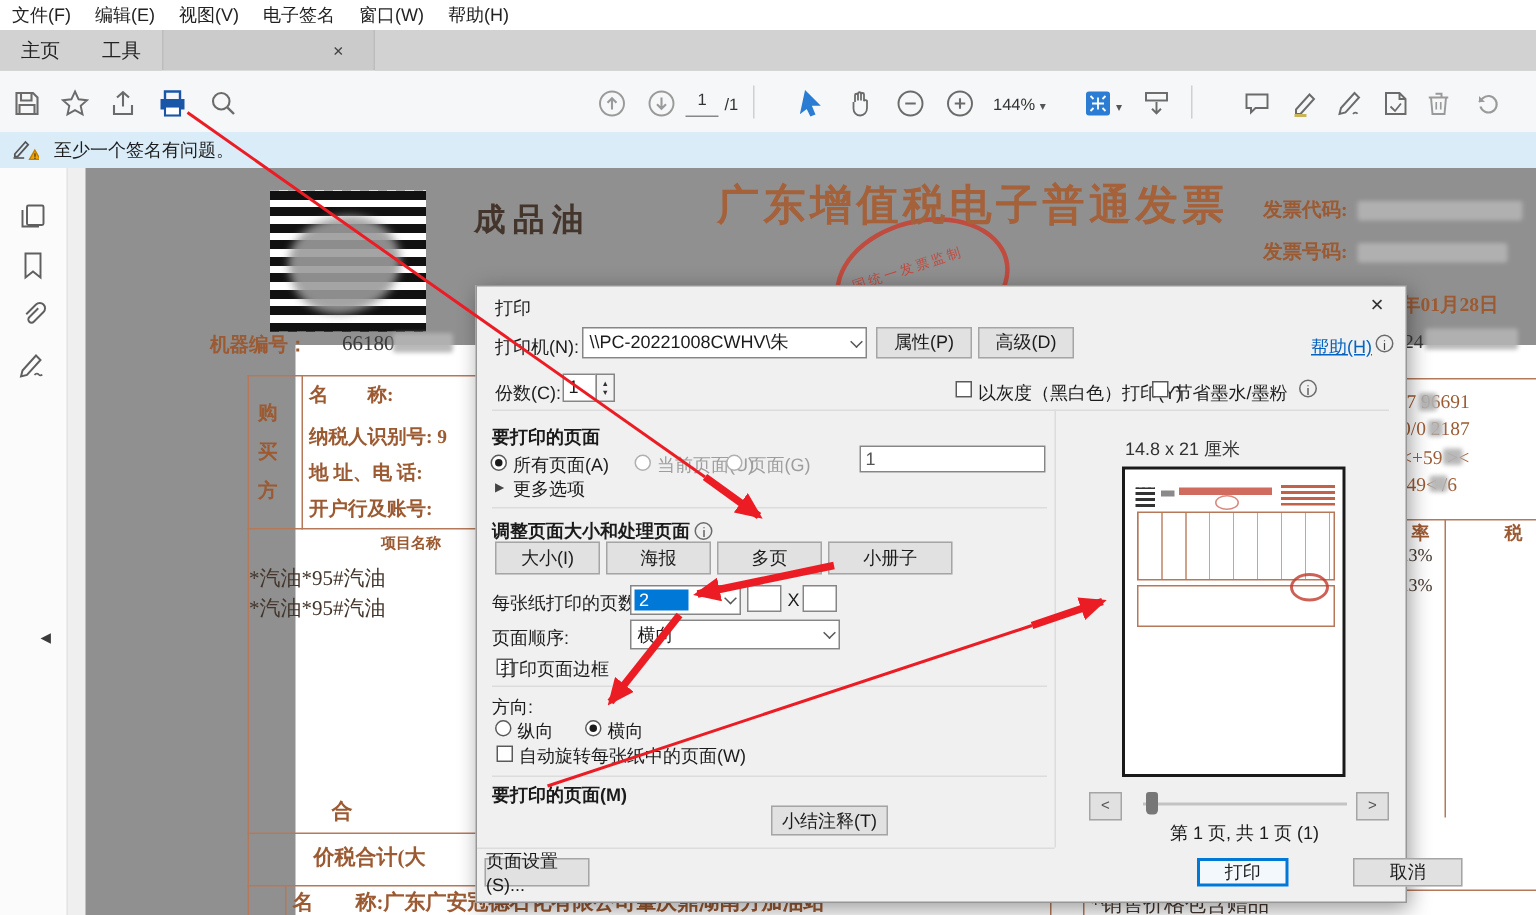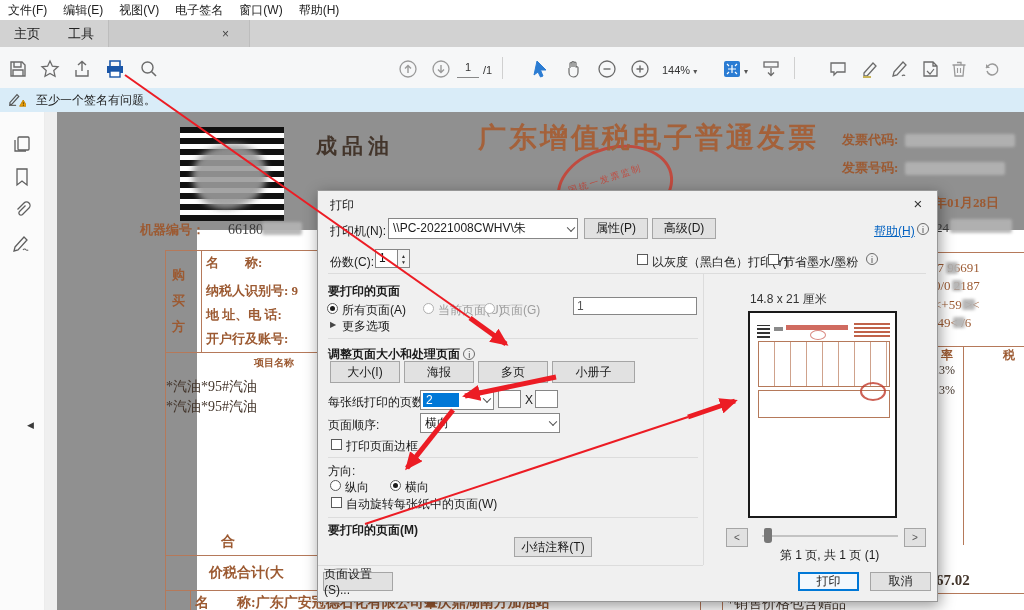--- a/index.html
+++ b/index.html
@@ -319,39 +319,39 @@
     </div>
   <div class="field" style="left:180px;top:199px;width:23px;height:18px"></div>
   <div class="lbl" style="left:207px;top:202px">X</div>
   <div class="field" style="left:217px;top:199px;width:23px;height:18px"></div>
   <div class="lbl" style="left:10px;top:226px">页面顺序:</div>
   <div class="combo" style="left:102px;top:222px;width:140px;height:20px">
       <span>横向</span>
       <i class="chev"></i>
     </div>
   <div class="check" style="left:13px;top:248px"></div>
-  <div class="lbl" style="left:28px;top:247px">打印页面边框</div>
+  <div class="lbl" style="left:16px;top:247px">打印页面边框</div>
 
   <div class="sep-h" style="left:10px;top:266px;width:370px"></div>
   <div class="lbl" style="left:10px;top:272px">方向:</div>
   <div class="radio" style="left:12px;top:289px"></div>
   <div class="lbl" style="left:27px;top:288px">纵向</div>
   <div class="radio sel" style="left:72px;top:289px"></div>
   <div class="lbl" style="left:87px;top:288px">横向</div>
   <div class="check" style="left:13px;top:306px"></div>
   <div class="lbl" style="left:28px;top:305px">自动旋转每张纸中的页面(W)</div>
 
   <div class="sep-h" style="left:10px;top:326px;width:370px"></div>
   <div class="lbl bold" style="left:10px;top:331px">要打印的页面(M)</div>
   <div class="btn" style="left:196px;top:346px;width:78px;height:20px">小结注释(T)</div>
 
   <div class="sep-h" style="left:0px;top:374px;width:385px"></div>
   <div class="btn" style="left:5px;top:381px;width:70px;height:19px">页面设置(S)...</div>
   <div class="btn primary" style="left:480px;top:381px;width:61px;height:19px">打印</div>
-  <div class="btn" style="left:552px;top:381px;width:61px;height:19px">取消</div>
+  <div class="btn" style="left:584px;top:381px;width:73px;height:19px">取消</div>
 
   <div class="lbl" style="left:432px;top:100px;color:#333">14.8 x 21 厘米</div>
   <div class="thumb">
     <div class="mini" style="left:7px;top:12px;width:13px;height:13px;background:repeating-linear-gradient(0deg,#333 0 2px,#fff 2px 4px),repeating-linear-gradient(90deg,rgba(51,51,51,.8) 0 2px,rgba(255,255,255,.8) 2px 4px)"></div>
     <div class="mini" style="left:24px;top:14px;width:9px;height:4px;background:#8a8a8a"></div>
     <div class="mini" style="left:36px;top:12px;width:62px;height:5px;background:#c0392b;opacity:.75"></div>
     <div class="mini" style="left:60px;top:17px;width:16px;height:10px;border:1px solid #c0392b;border-radius:50%;opacity:.6"></div>
     <div class="mini" style="left:104px;top:10px;width:36px;height:14px;background:repeating-linear-gradient(0deg,#c0634a 0 2px,#fff 2px 4px)"></div>
     <div class="mini" style="left:8px;top:28px;width:132px;height:46px;border:1px solid #b5795a;background:repeating-linear-gradient(90deg,transparent 0 15px,#cfa28c 15px 16px)"></div>
     <div class="mini" style="left:8px;top:77px;width:132px;height:28px;border:1px solid #b5795a"></div>

